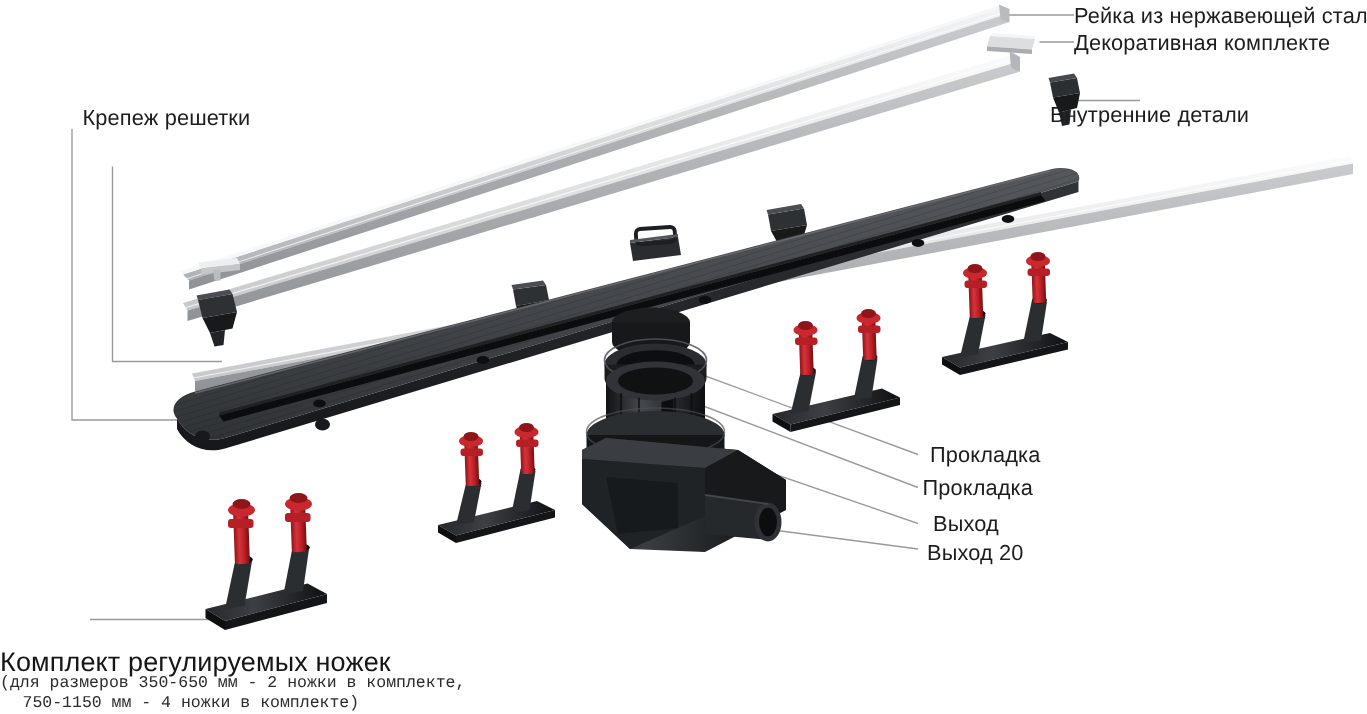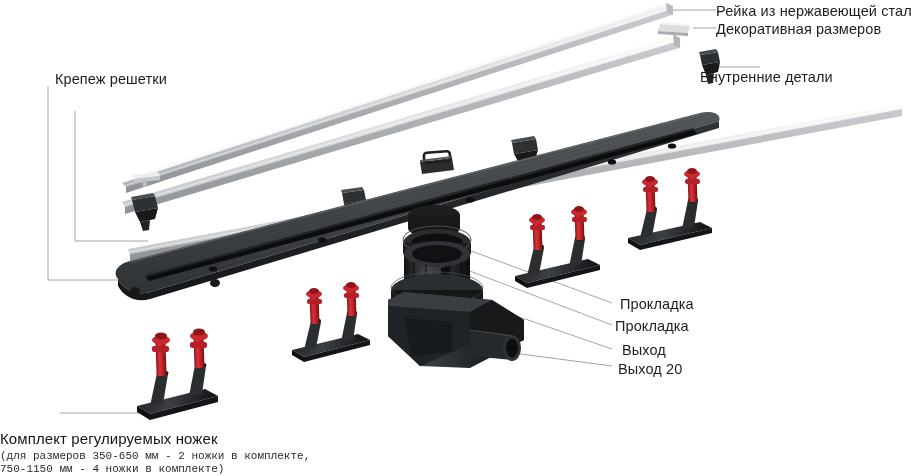--- a/index.html
+++ b/index.html
@@ -34,21 +34,21 @@
     font-size: 14.5px;
     color: #1d1d1d;
   }
   .label.small {
     font-size: 11px;
     color: #2b2b2b;
     letter-spacing: 0;
     font-family: Liberation Mono, monospace;
   }
   .label.headline {
-    font-size: 15px;
+    font-size: 18px;
     color: #161616;
   }
 </style>
 </head>
 <body>
 
 <div id="stage">
 
   <svg id="artwork" viewBox="0 0 911 476">
     <defs>
@@ -364,34 +364,34 @@
         <ellipse cx="199" cy="336" rx="9" ry="4.5" fill="#c8282e"></ellipse>
         <rect x="190" y="342" width="17" height="6" rx="2" fill="#b51f25"></rect>
         <ellipse cx="199" cy="332" rx="6" ry="3.4" fill="#8e1519"></ellipse>
       </g>
     </g>
 
   </svg>
 
   <div class="label big" style="left:716px; top:2px;">Рейка из нержавеющей стали</div>
 
-  <div class="label big" style="left:716px; top:20px;">Декоративная размеров</div>
+  <div class="label big" style="left:716px; top:20px;">Декоративная комплекте</div>
 
   <div class="label big" style="left:55px; top:70px;">Крепеж решетки</div>
 
   <div class="label big" style="left:700px; top:68px;">Внутренние детали</div>
 
 
   <div class="label big" style="left:620px; top:295px;">Прокладка</div>
 
   <div class="label big" style="left:615px; top:317px;">Прокладка</div>
 
   <div class="label big" style="left:622px; top:341px;">Выход</div>
 
   <div class="label big" style="left:618px; top:360px;">Выход 20</div>
 
   <div class="label headline" style="left:0px; top:430px;">Комплект регулируемых ножек</div>
 
   <div class="label small" style="left:0px; top:450px;">(для размеров 350-650 мм - 2 ножки в комплекте,</div>
 
-  <div class="label small" style="left:0px; top:463px;">750-1150 мм - 4 ножки в комплекте)</div>
+  <div class="label small" style="left:0px; top:463px;padding-left:15px;">750-1150 мм - 4 ножки в комплекте)</div>
 
 </div>
 
 </body></html>

